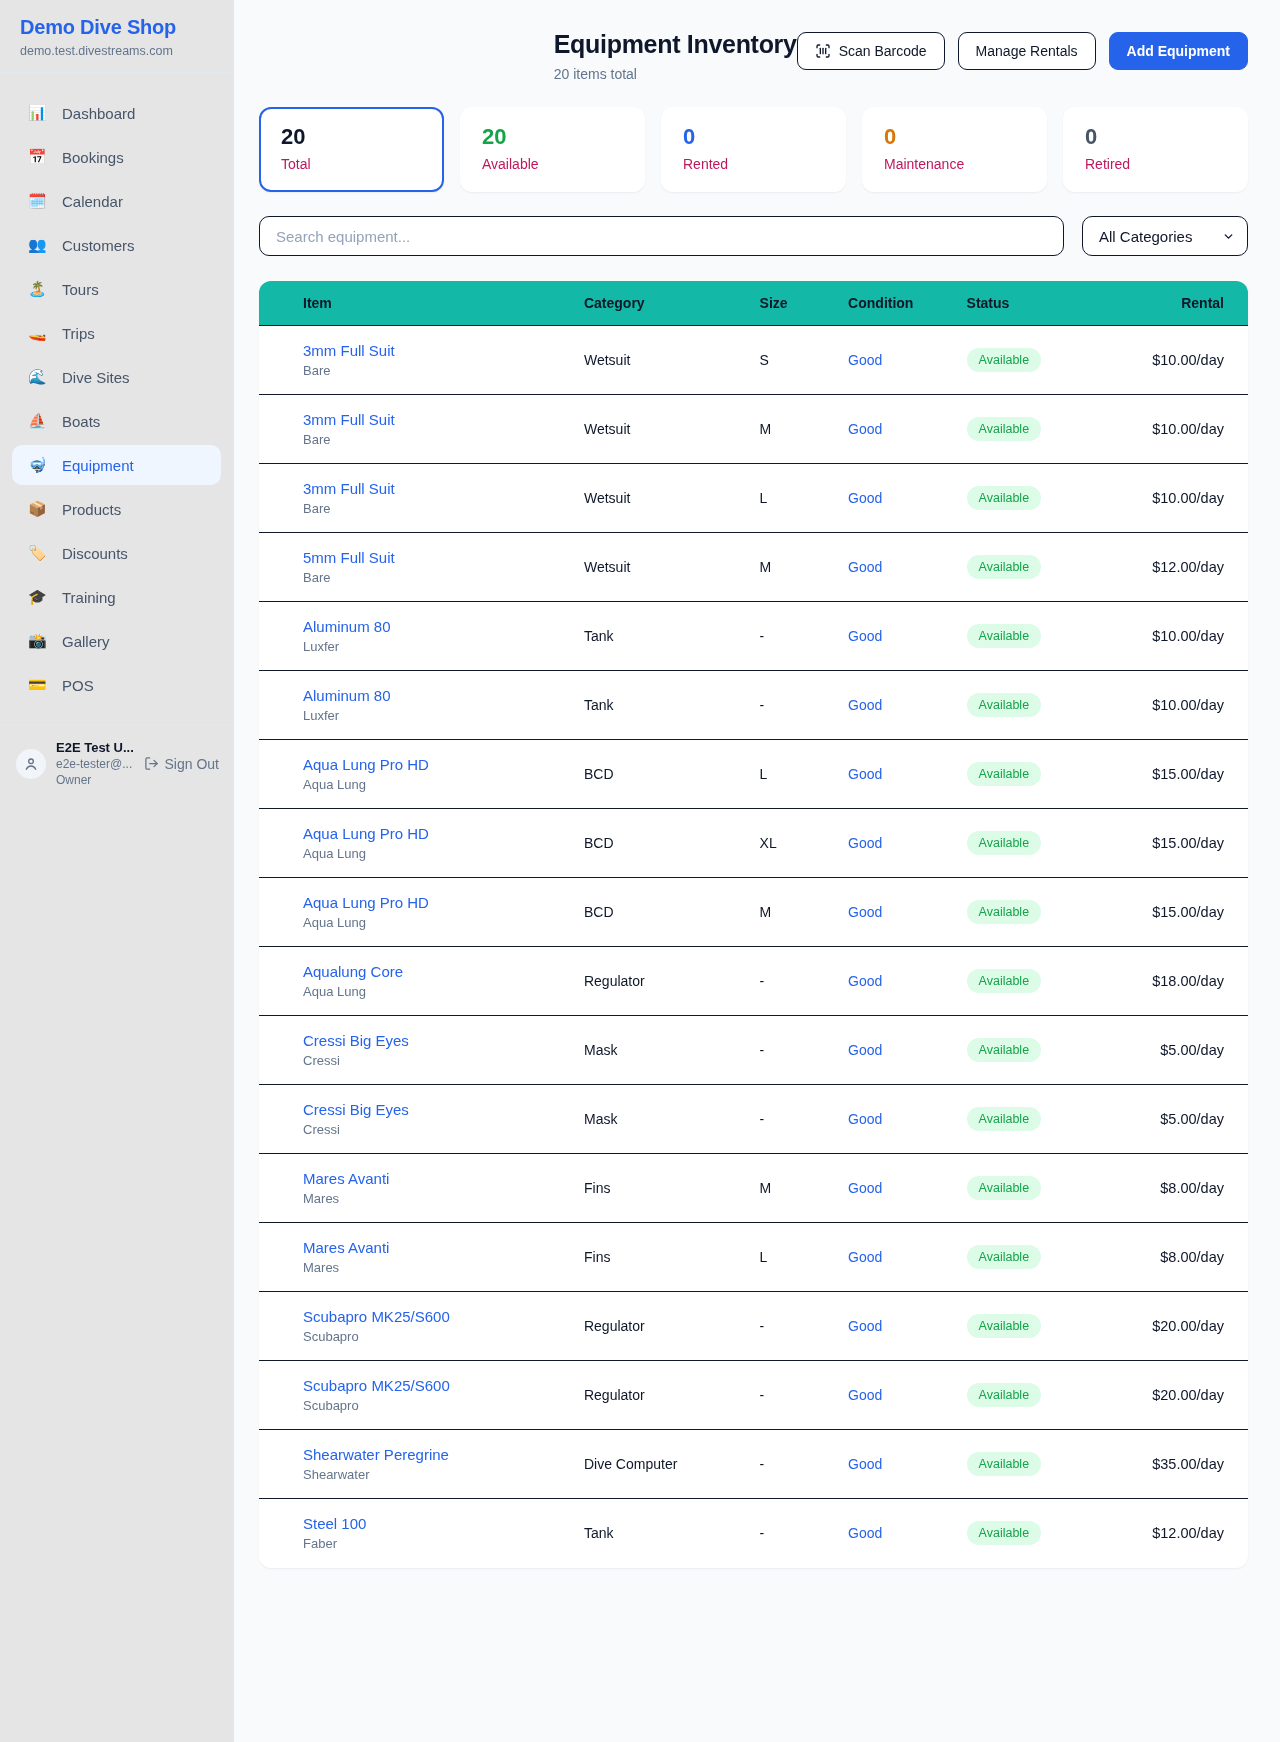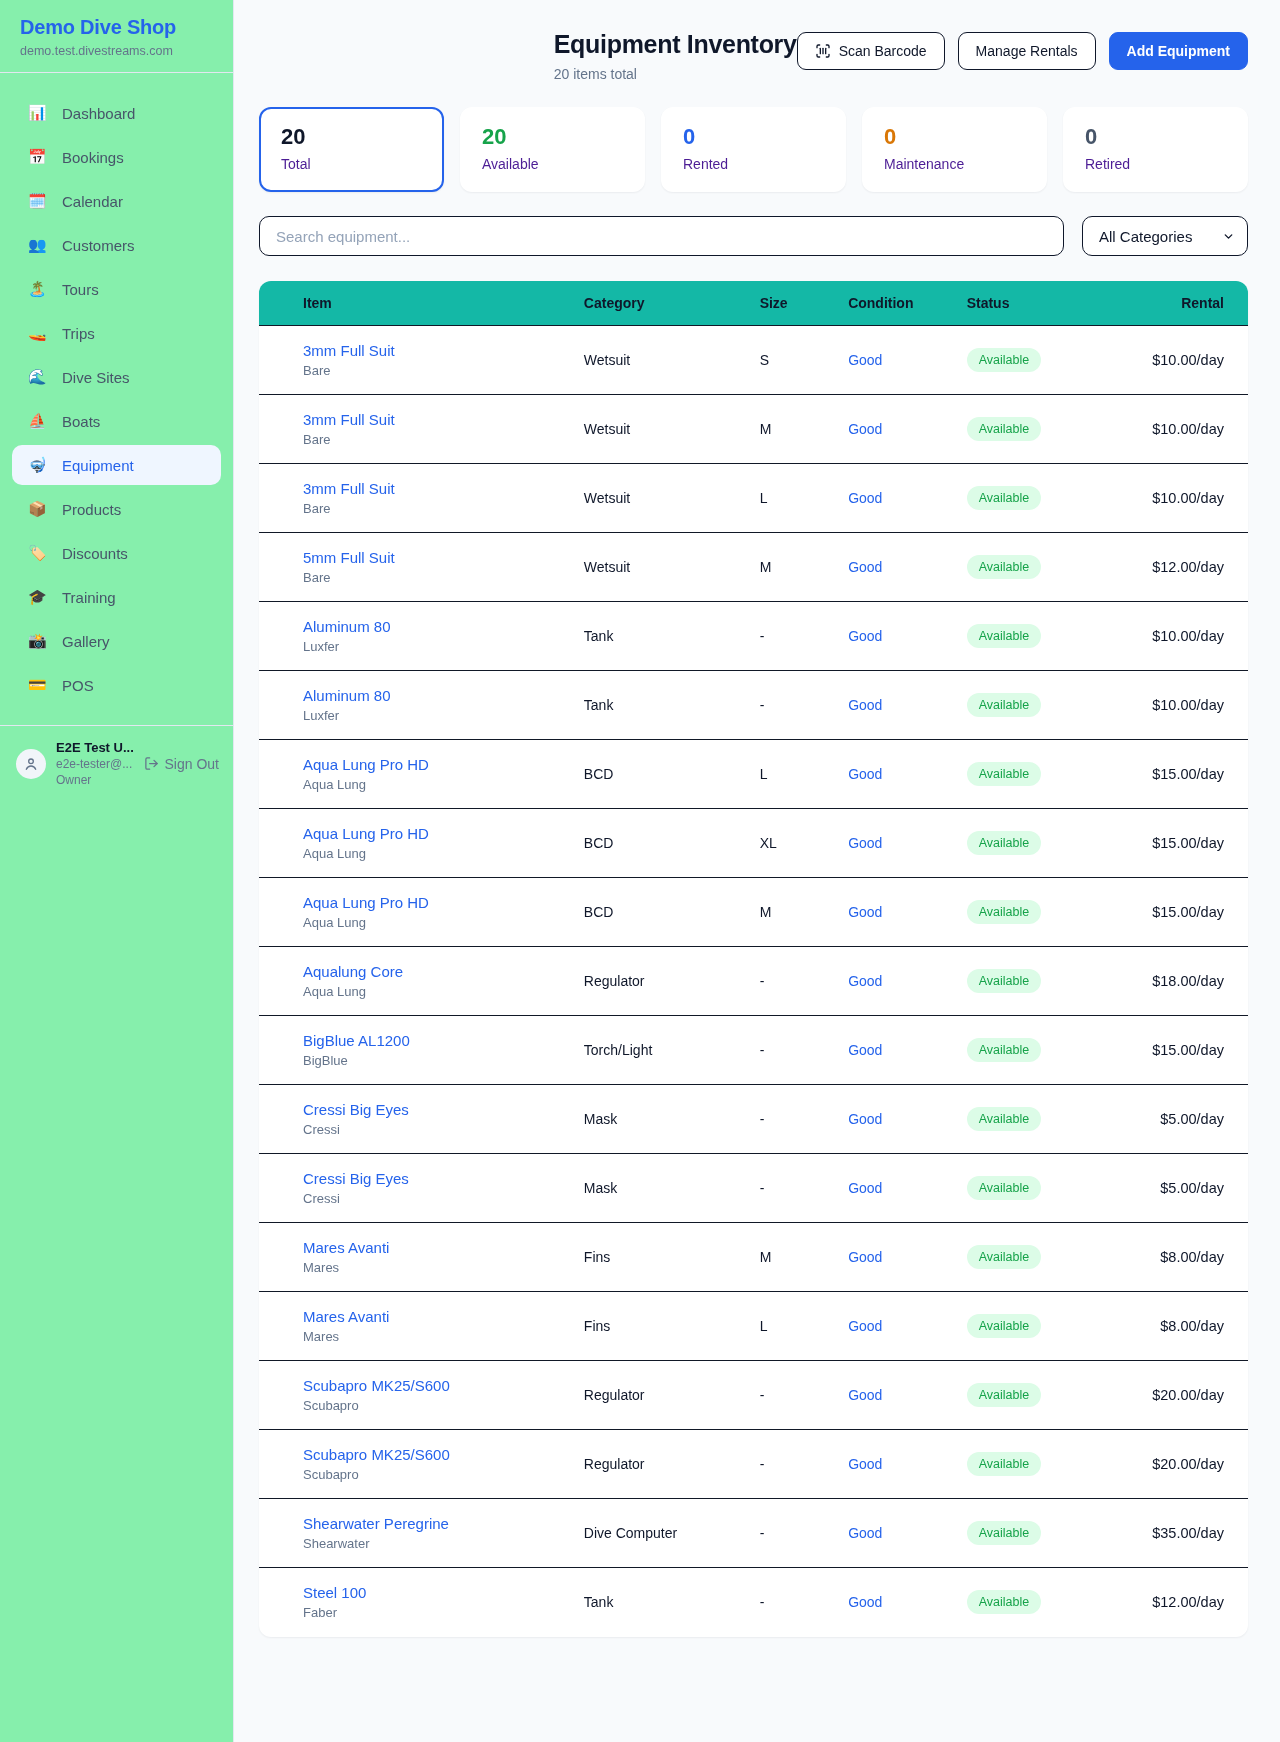--- a/index.html
+++ b/index.html
@@ -11,21 +11,21 @@
     width: 1280px;
     height: 1742px;
     position: relative;
     overflow: hidden;
   }
 
   
   .sidebar {
     position: absolute; left: 0; top: 0; bottom: 0;
     width: 234px;
-    background: #86efac;
+    background: #e5e5e5;
     border-right: 1px solid #e2e8f0;
   }
   .brand { padding: 16px 20px 14px 20px; border-bottom: 1px solid #e2e8f0; }
   .brand-name { color: #2563eb; font-size: 20px; font-weight: 700; letter-spacing: -0.2px; }
   .brand-domain { color: #64748b; font-size: 12.5px; margin-top: 5px; }
   .nav { padding: 20px 12px 0 12px; list-style: none; }
   .nav-item {
     display: flex; align-items: center;
     height: 40px; margin-bottom: 4px;
     padding: 0 16px; border-radius: 10px;
@@ -71,21 +71,21 @@
   .stats { display: flex; gap: 16px; margin-bottom: 24px; }
   .stat-card {
     flex: 1 1 0; height: 85px; background: #ffffff;
     border: 2px solid transparent; border-radius: 12px;
     padding: 16px 20px;
     box-shadow: 0 1px 2px rgba(15,23,42,0.06);
     cursor: pointer;
   }
   .stat-card.active { border-color: #2563eb; }
   .stat-value { font-size: 22px; font-weight: 700; line-height: 1.1; }
-  .stat-label { font-size: 14px; color: #4c1d95; margin-top: 7px; }
+  .stat-label { font-size: 14px; color: #be185d; margin-top: 7px; }
 
   
   .filters { display: flex; gap: 18px; margin-bottom: 25px; }
   .search-input {
     flex: 1 1 auto; height: 40px;
     border: 1.5px solid #0f172a; border-radius: 10px;
     padding: 0 16px; font-size: 15px; background: #ffffff;
     font-family: inherit; color: #0f172a; outline: none;
   }
   .search-input::placeholder { color: #94a3b8; }
@@ -435,31 +435,20 @@
               <div class="item-name">Aqualung Core</div>
               <div class="item-brand">Aqua Lung</div>
             </td>
             <td class="c-cat">Regulator</td>
             <td class="c-size">-</td>
             <td><span class="cond-link">Good</span></td>
             <td><span class="badge">Available</span></td>
             <td class="c-rent">$18.00/day</td>
           </tr>
 
-          <tr>
-            <td>
-              <div class="item-name">BigBlue AL1200</div>
-              <div class="item-brand">BigBlue</div>
-            </td>
-            <td class="c-cat">Torch/Light</td>
-            <td class="c-size">-</td>
-            <td><span class="cond-link">Good</span></td>
-            <td><span class="badge">Available</span></td>
-            <td class="c-rent">$15.00/day</td>
-          </tr>
 
           <tr>
             <td>
               <div class="item-name">Cressi Big Eyes</div>
               <div class="item-brand">Cressi</div>
             </td>
             <td class="c-cat">Mask</td>
             <td class="c-size">-</td>
             <td><span class="cond-link">Good</span></td>
             <td><span class="badge">Available</span></td>

